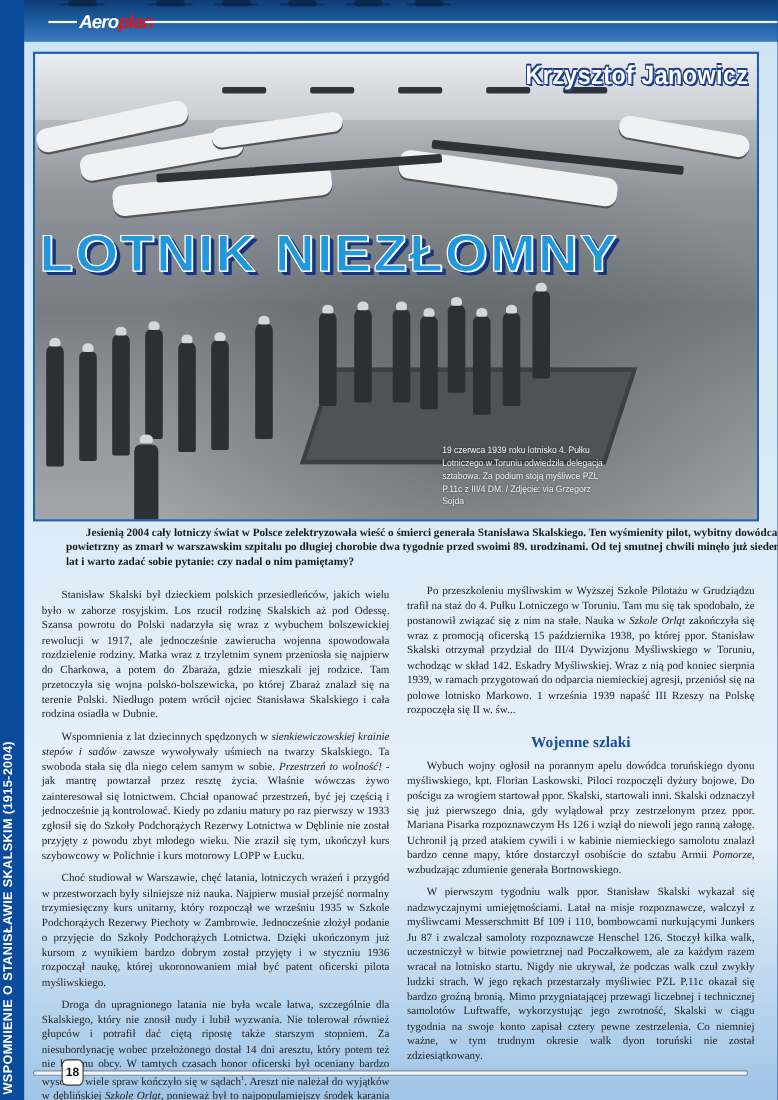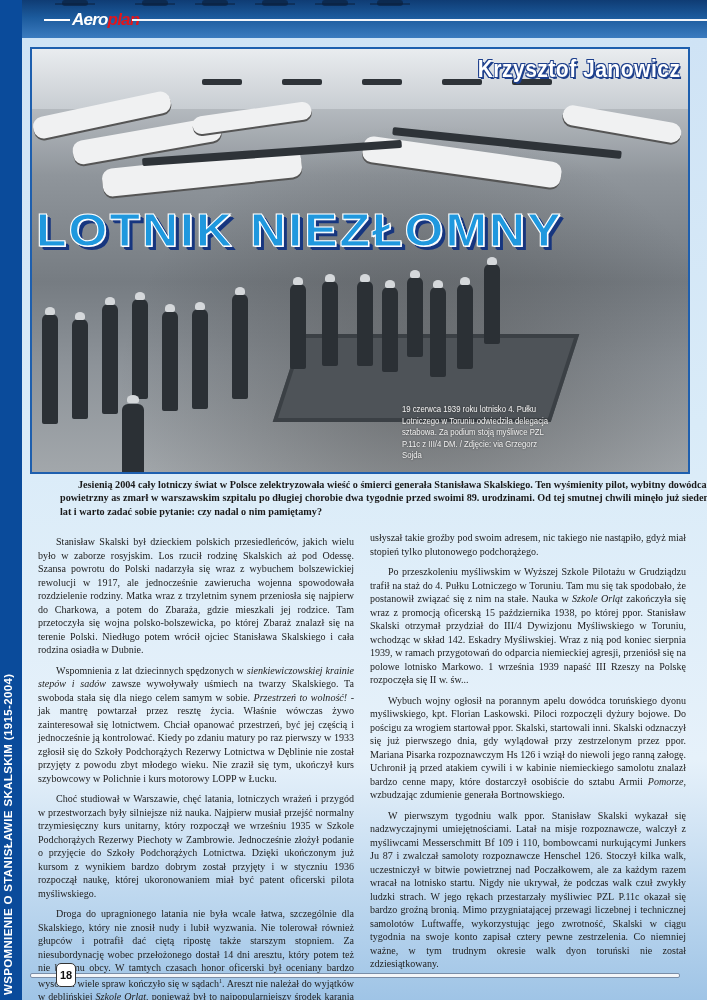--- a/index.html
+++ b/index.html
@@ -211,20 +211,20 @@
 <div class="lead">Jesienią 2004 cały lotniczy świat w Polsce zelektryzowała wieść o śmierci generała Stanisława Skalskiego. Ten wyśmienity pilot, wybitny dowódca i powietrzny as zmarł w warszawskim szpitalu po długiej chorobie dwa tygodnie przed swoimi 89. urodzinami. Od tej smutnej chwili minęło już siedem lat i warto zadać sobie pytanie: czy nadal o nim pamiętamy?</div>
 
 <div class="col left">
   <p>Stanisław Skalski był dzieckiem polskich przesiedleńców, jakich wielu było w zaborze rosyjskim. Los rzucił rodzinę Skalskich aż pod Odessę. Szansa powrotu do Polski nadarzyła się wraz z wybuchem bolszewickiej rewolucji w 1917, ale jednocześnie zawierucha wojenna spowodowała rozdzielenie rodziny. Matka wraz z trzyletnim synem przeniosła się najpierw do Charkowa, a potem do Zbaraża, gdzie mieszkali jej rodzice. Tam przetoczyła się wojna polsko-bolszewicka, po której Zbaraż znalazł się na terenie Polski. Niedługo potem wrócił ojciec Stanisława Skalskiego i cała rodzina osiadła w Dubnie.</p>
   <p><span>Wspomnienia z lat dziecinnych spędzonych w </span><i>sienkiewiczowskiej krainie stepów i sadów</i><span> zawsze wywoływały uśmiech na twarzy Skalskiego. Ta swoboda stała się dla niego celem samym w sobie. </span><i>Przestrzeń to wolność!</i><span> - jak mantrę powtarzał przez resztę życia. Właśnie wówczas żywo zainteresował się lotnictwem. Chciał opanować przestrzeń, być jej częścią i jednocześnie ją kontrolować. Kiedy po zdaniu matury po raz pierwszy w 1933 zgłosił się do Szkoły Podchorążych Rezerwy Lotnictwa w Dęblinie nie został przyjęty z powodu zbyt młodego wieku. Nie zraził się tym, ukończył kurs szybowcowy w Polichnie i kurs motorowy LOPP w Łucku.</span></p>
   <p>Choć studiował w Warszawie, chęć latania, lotniczych wrażeń i przygód w przestworzach były silniejsze niż nauka. Najpierw musiał przejść normalny trzymiesięczny kurs unitarny, który rozpoczął we wrześniu 1935 w Szkole Podchorążych Rezerwy Piechoty w Zambrowie. Jednocześnie złożył podanie o przyjęcie do Szkoły Podchorążych Lotnictwa. Dzięki ukończonym już kursom z wynikiem bardzo dobrym został przyjęty i w styczniu 1936 rozpoczął naukę, której ukoronowaniem miał być patent oficerski pilota myśliwskiego.</p>
   <p><span>Droga do upragnionego latania nie była wcale łatwa, szczególnie dla Skalskiego, który nie znosił nudy i lubił wyzwania. Nie tolerował również głupców i potrafił dać ciętą ripostę także starszym stopniem. Za niesubordynację wobec przełożonego dostał 14 dni aresztu, który potem też nie był mu obcy. W tamtych czasach honor oficerski był oceniany bardzo wysoko i wiele spraw kończyło się w sądach</span><sup style="font-size:6px;">1</sup><span>. Areszt nie należał do wyjątków w dęblińskiej </span><i>Szkole Orląt</i><span>, ponieważ był to najpopularniejszy środek karania młodych pilotów. Najcięższą karą było relegowanie ze szkoły. Wprawdzie kilka razy pchor. Skalski</span></p>
 </div>
 
 <div class="col right">
-  <p class="noindent">usłyszał takie groźby pod swoim adresem, nic takiego nie nastąpiło, gdyż miał stopień tylko plutonowego podchorążego.</p>
   <p><span>Po przeszkoleniu myśliwskim w Wyższej Szkole Pilotażu w Grudziądzu trafił na staż do 4. Pułku Lotniczego w Toruniu. Tam mu się tak spodobało, że postanowił związać się z nim na stałe. Nauka w </span><i>Szkole Orląt</i><span> zakończyła się wraz z promocją oficerską 15 października 1938, po której ppor. Stanisław Skalski otrzymał przydział do III/4 Dywizjonu Myśliwskiego w Toruniu, wchodząc w skład 142. Eskadry Myśliwskiej. Wraz z nią pod koniec sierpnia 1939, w ramach przygotowań do odparcia niemieckiej agresji, przeniósł się na polowe lotnisko Markowo. 1 września 1939 napaść III Rzeszy na Polskę rozpoczęła się II w. św...</span></p>
+  <div class="section-head">Wojenne szlaki</div>
   <p><span>Wybuch wojny ogłosił na porannym apelu dowódca toruńskiego dyonu myśliwskiego, kpt. Florian Laskowski. Piloci rozpoczęli dyżury bojowe. Do pościgu za wrogiem startował ppor. Skalski, startowali inni. Skalski odznaczył się już pierwszego dnia, gdy wylądował przy zestrzelonym przez ppor. Mariana Pisarka rozpoznawczym Hs 126 i wziął do niewoli jego ranną załogę. Uchronił ją przed atakiem cywili i w kabinie niemieckiego samolotu znalazł bardzo cenne mapy, które dostarczył osobiście do sztabu Armii </span><i>Pomorze</i><span>, wzbudzając zdumienie generała Bortnowskiego.</span></p>
   <p>W pierwszym tygodniu walk ppor. Stanisław Skalski wykazał się nadzwyczajnymi umiejętnościami. Latał na misje rozpoznawcze, walczył z myśliwcami Messerschmitt Bf 109 i 110, bombowcami nurkującymi Junkers Ju 87 i zwalczał samoloty rozpoznawcze Henschel 126. Stoczył kilka walk, uczestniczył w bitwie powietrznej nad Poczałkowem, ale za każdym razem wracał na lotnisko startu. Nigdy nie ukrywał, że podczas walk czuł zwykły ludzki strach. W jego rękach przestarzały myśliwiec PZL P.11c okazał się bardzo groźną bronią. Mimo przygniatającej przewagi liczebnej i technicznej samolotów Luftwaffe, wykorzystując jego zwrotność, Skalski w ciągu tygodnia na swoje konto zapisał cztery pewne zestrzelenia. Co niemniej ważne, w tym trudnym okresie walk dyon toruński nie został zdziesiątkowany.</p>
 </div>
 
 <div class="foot-rule"></div>
 <div class="page-num">18</div>
 
 </body></html>

